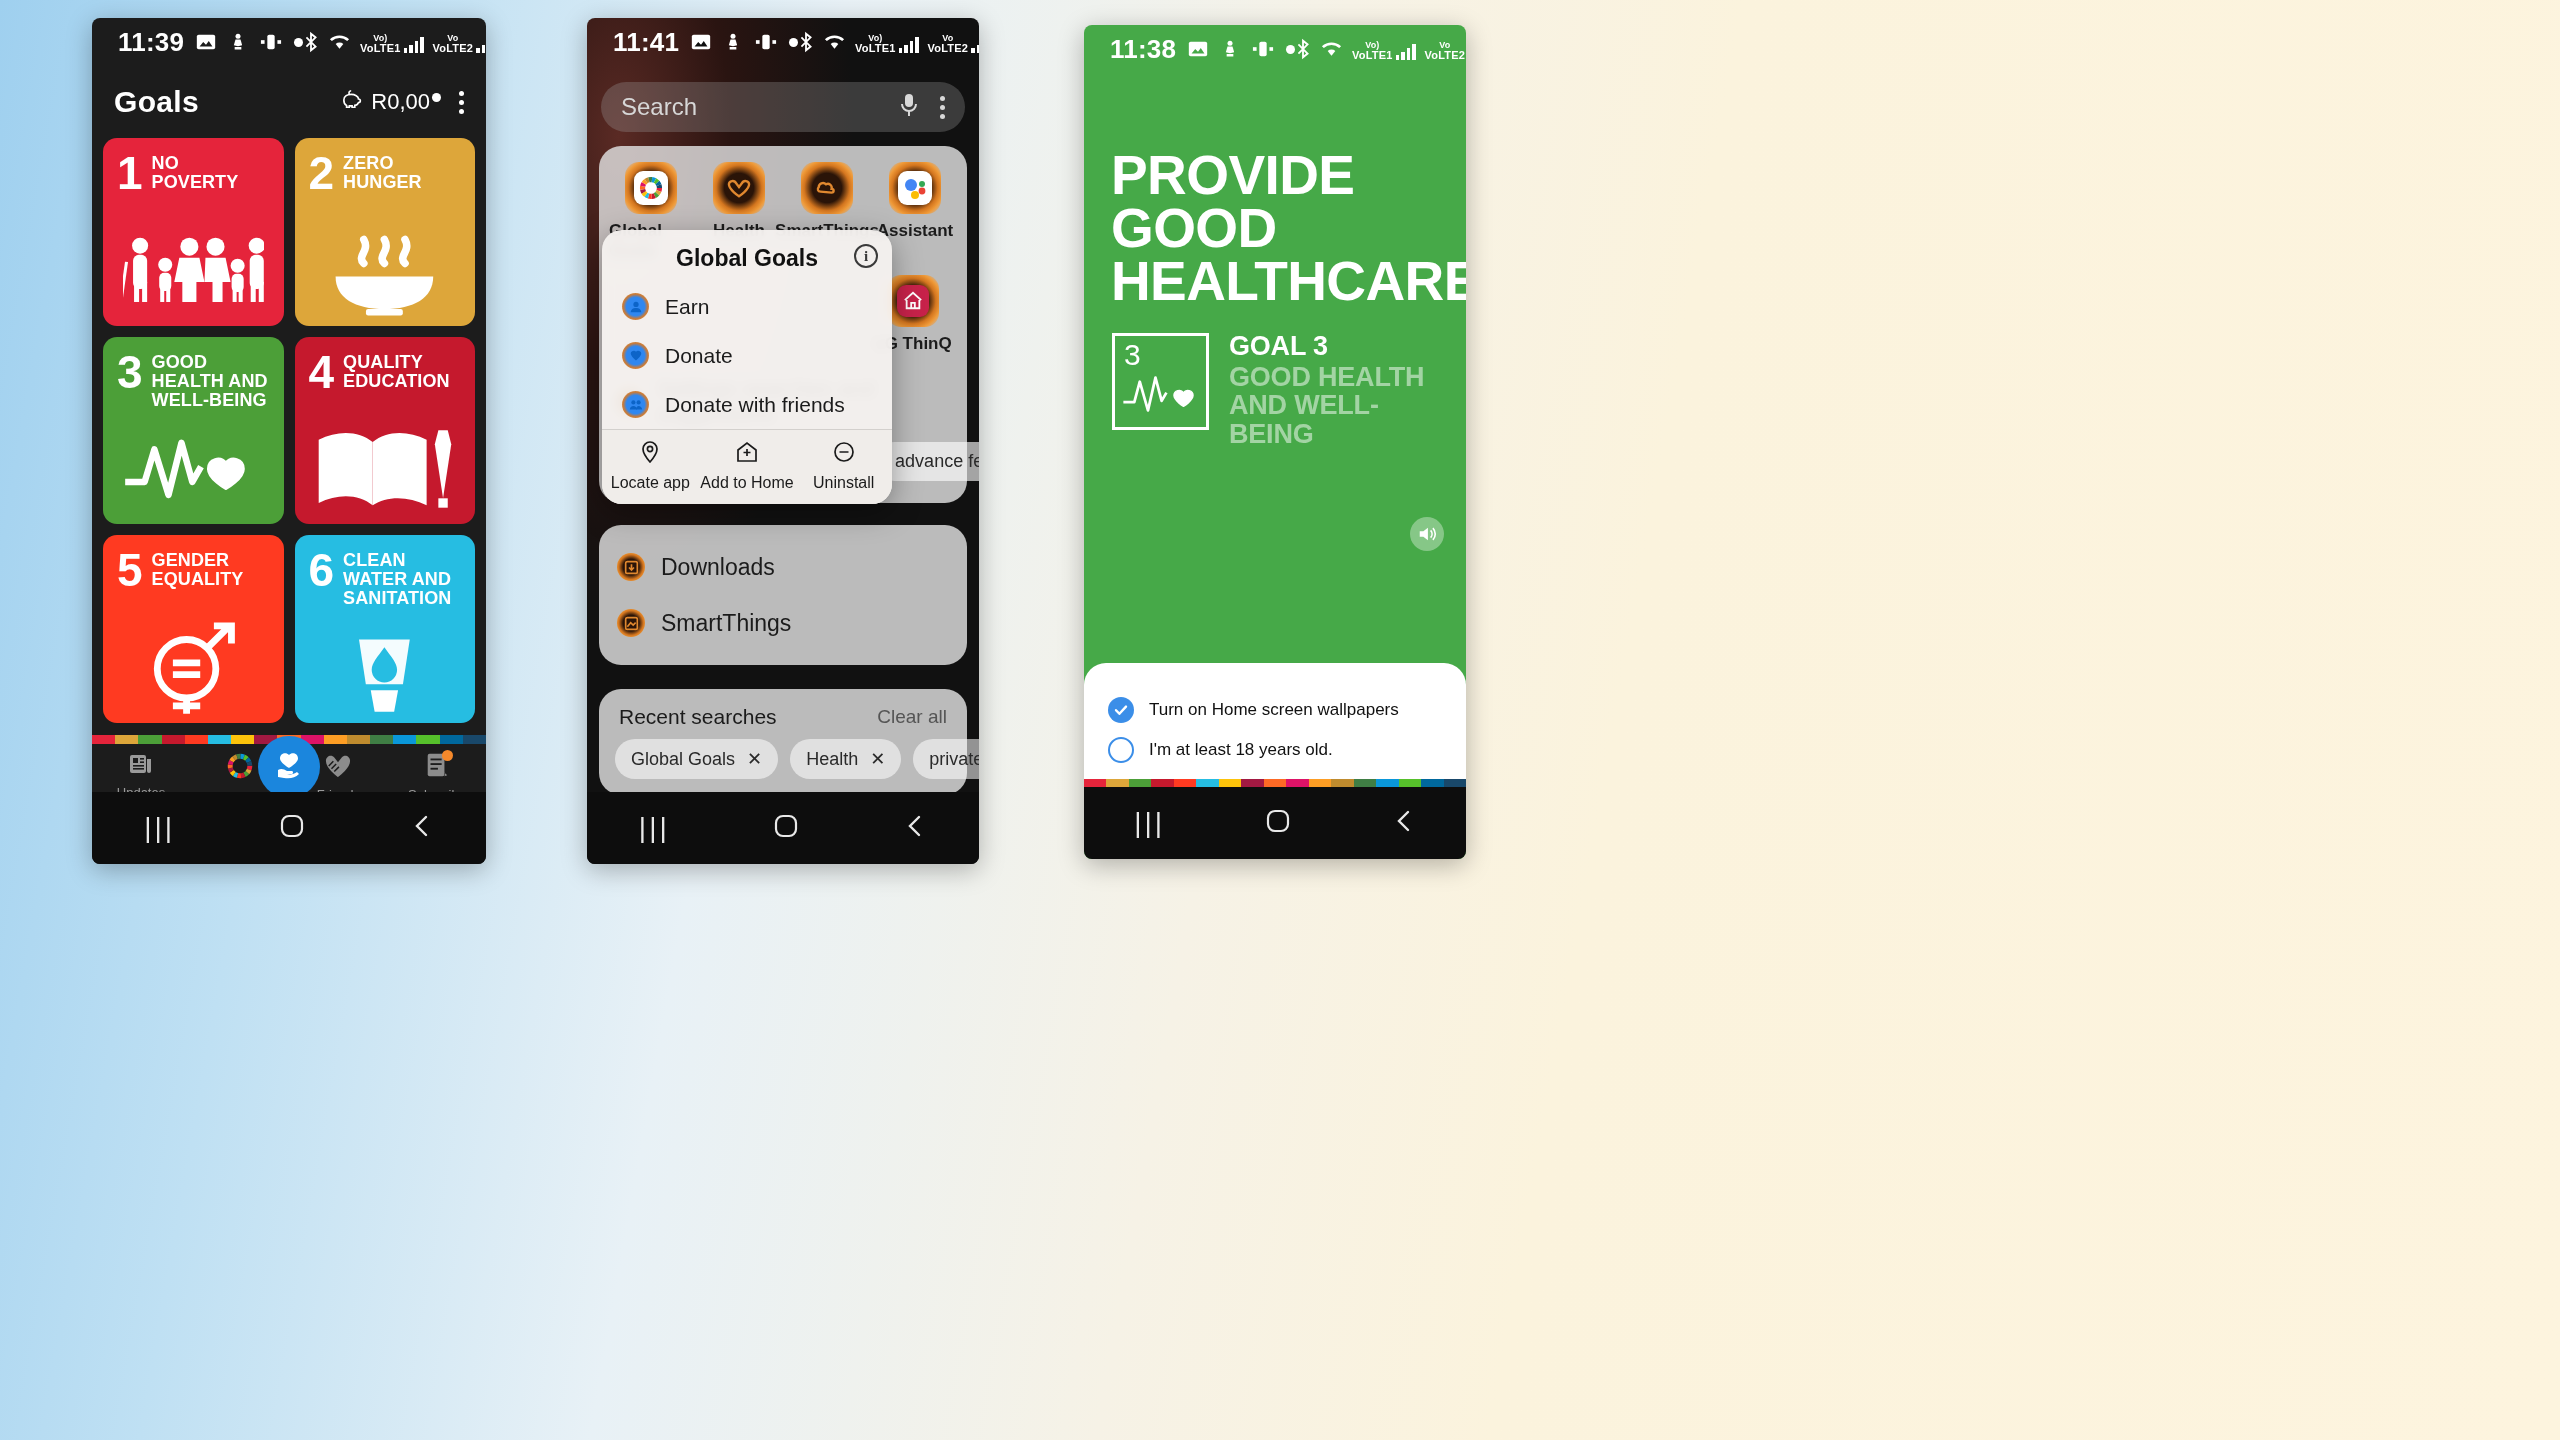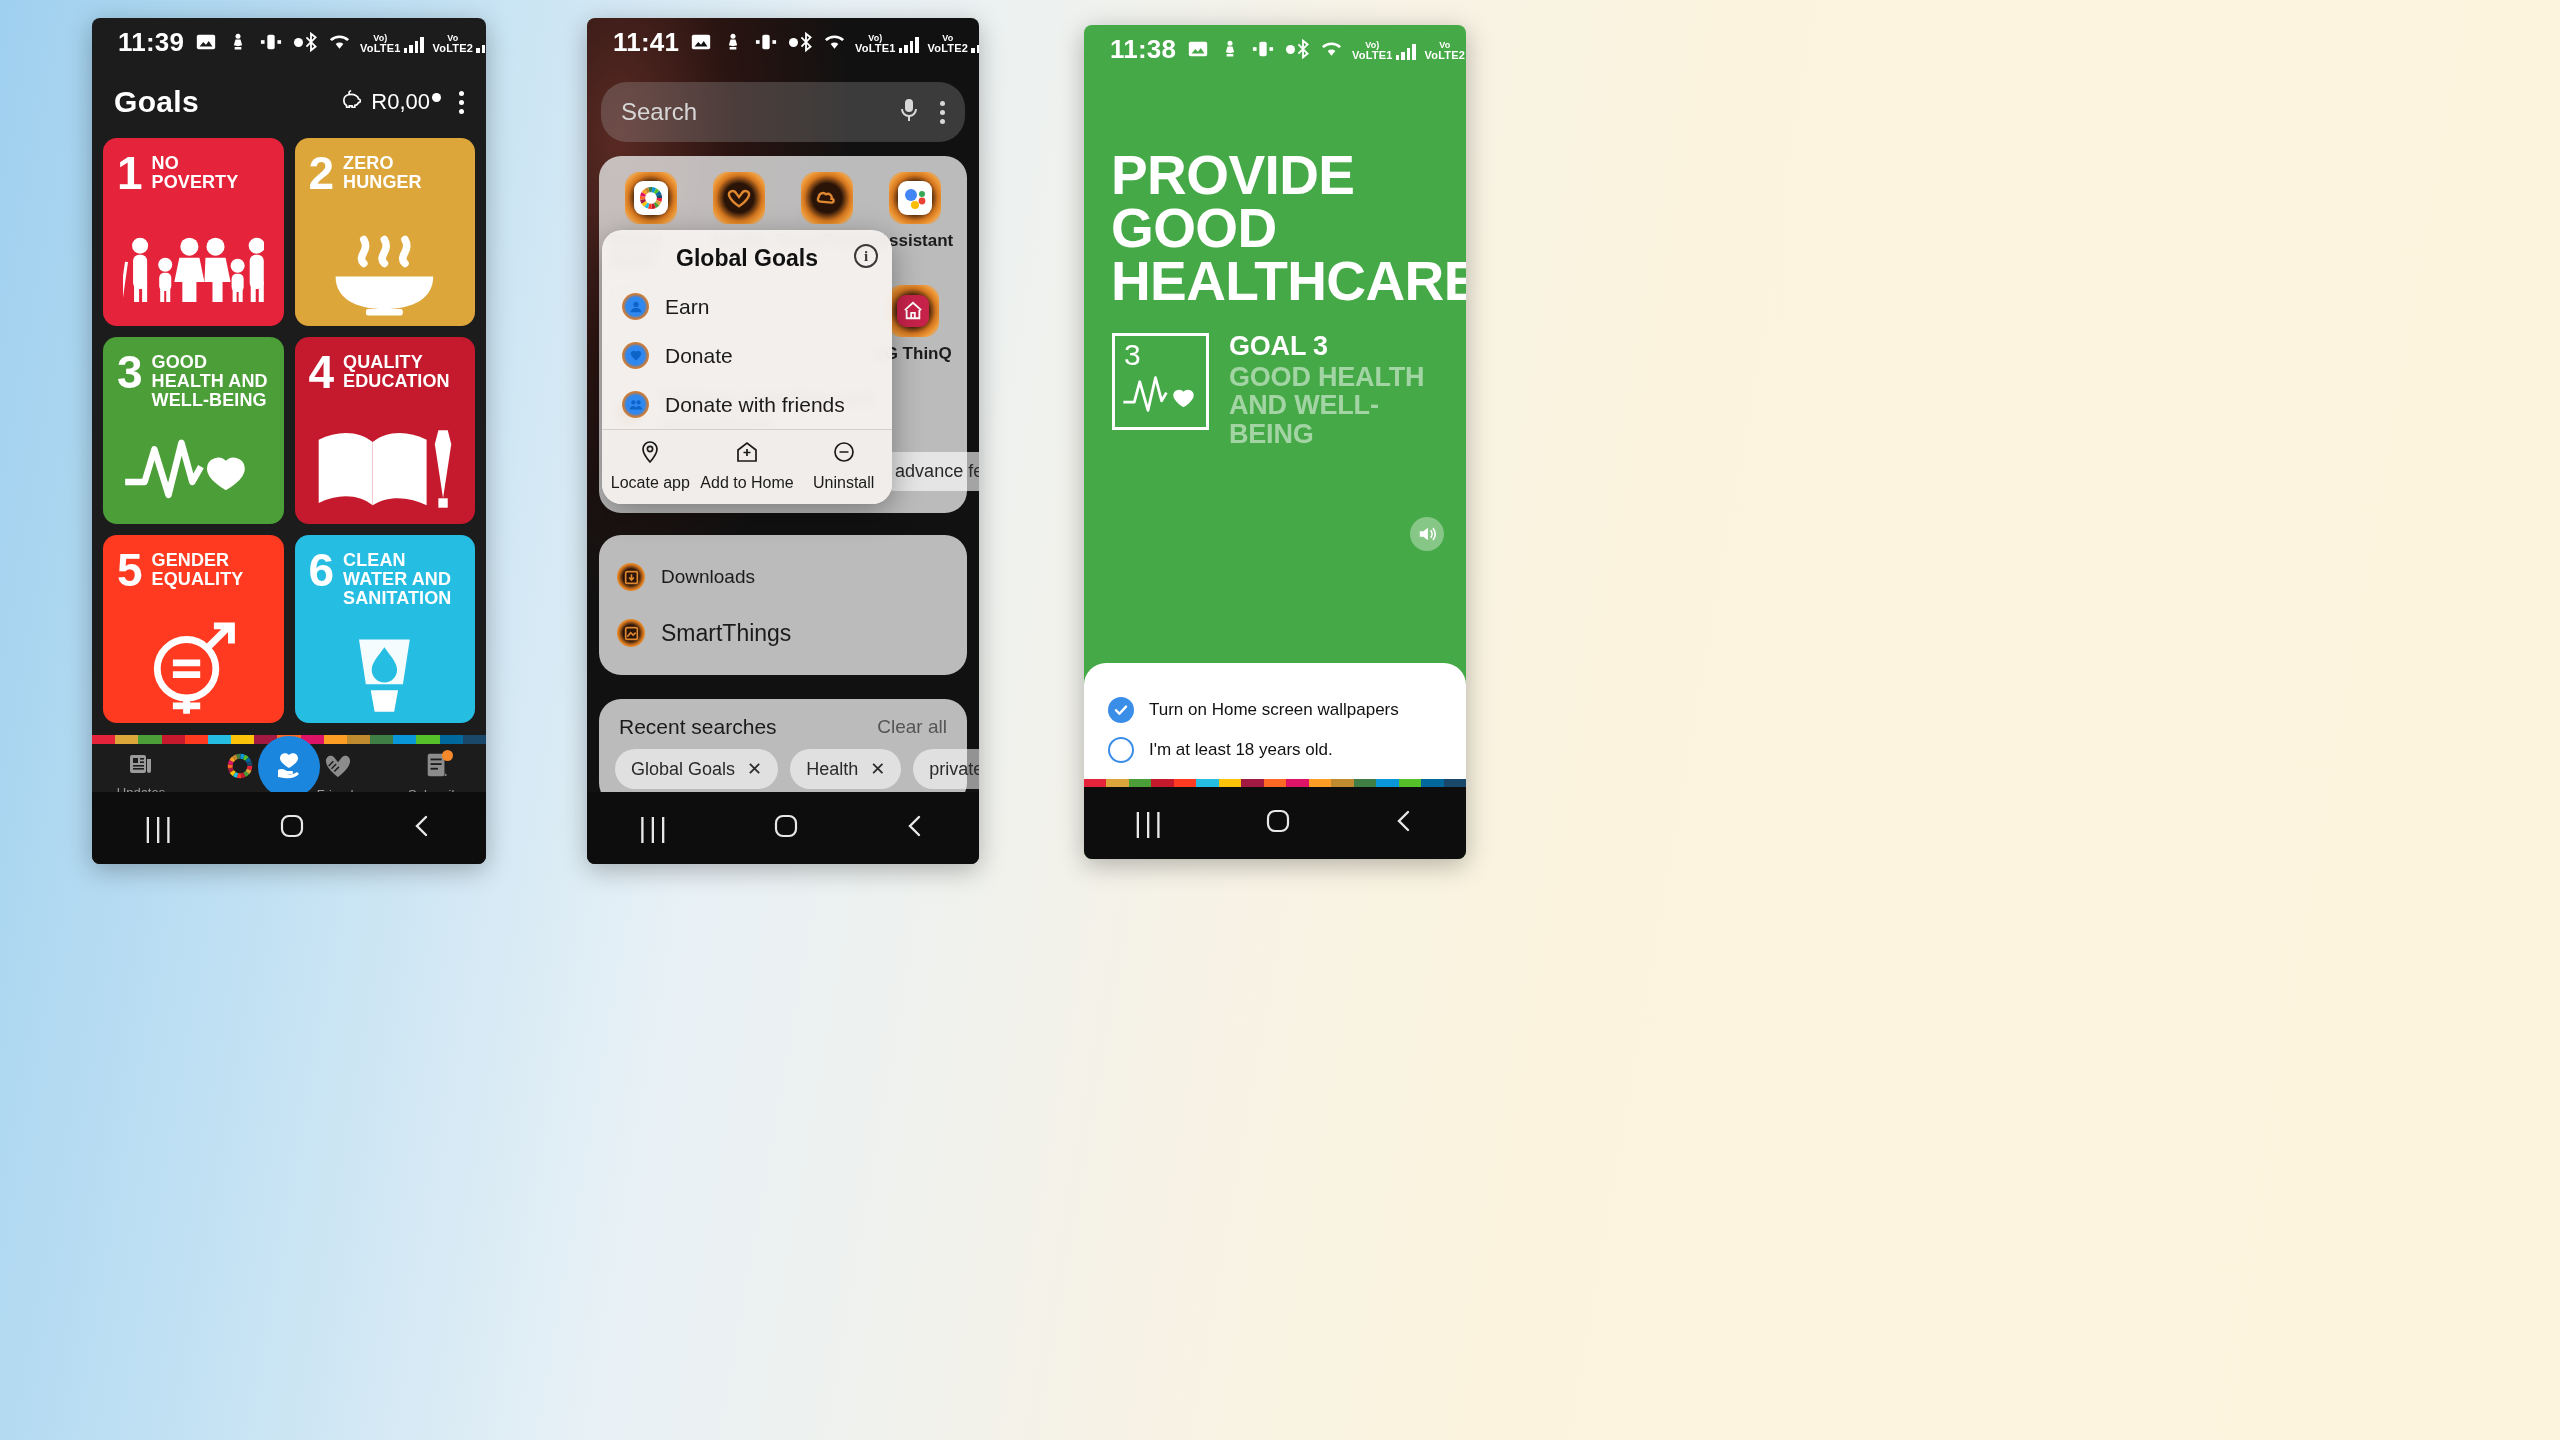--- a/index.html
+++ b/index.html
@@ -68,21 +68,21 @@
   .tab .tlabel { font-size:13px; color:#9a9a9a; }
   .tab.active .tlabel { color:#fff; font-weight:700;}
   .tab .underline{ width:46px;height:3px;background:#1b84d6;border-radius:2px;margin-top:3px;}
   .fab { position:absolute; left:50%; transform:translateX(-50%); top:-8px; width:62px;height:62px;border-radius:50%;background:#1b86dd;display:flex;align-items:center;justify-content:center;}
   .badge-dot{position:absolute;top:-2px;right:-3px;width:11px;height:11px;border-radius:50%;background:#f5892b;}
 
   
   #phone2 { left:587px; top:18px; width:392px; height:846px;
     background:radial-gradient(ellipse at 8% 14%,#5a2a24 0%, #2a1411 22%, #111 46%),
                radial-gradient(ellipse at 85% 72%,#0e3b47 0%, #0a1a1f 30%, #000 60%), #050505;}
-  .searchbar { margin:16px 14px 0; height:60px; border-radius:26px; background:rgba(160,160,160,.30); display:flex;align-items:center;padding:0 20px; }
+  .searchbar { margin:16px 14px 0; height:50px; border-radius:26px; background:rgba(160,160,160,.30); display:flex;align-items:center;padding:0 20px; }
   .searchbar .ph { color:#d7d7d7; font-size:24px; }
   .card2 { margin:14px 12px 0; border-radius:22px; background:rgba(225,225,225,.82); }
   .appsrow { display:flex; justify-content:space-around; padding:16px 8px 10px;font-weight:bold;}
   .appitem { width:84px; display:flex;flex-direction:column;align-items:center;gap:7px;}
   .appico { width:52px;height:52px;border-radius:14px; display:flex;align-items:center;justify-content:center; position:relative;}
   .burnt { background:radial-gradient(circle at 50% 50%, #2a1408 40%, #d4761f 62%, #f09b39 76%, rgba(240,155,57,0) 92%); }
   .appname { font-size:17px; color:#1c1c1c; }
   .sectrow { display:flex;align-items:center;gap:16px;padding:12px 18px;}
   .sectrow .lbl { font-size:22px;color:#1b1b1b; }
   .chips { display:flex; gap:12px; padding:2px 16px 18px; }
@@ -593,21 +593,21 @@
   </div>
 
   <div class="card2" style="margin-top:22px;padding:14px 0">
     <div class="sectrow" style="padding:14px 18px">
       <span class="appico burnt" style="width:28px;height:28px">
         <svg width="15" height="15" viewBox="0 0 18 18" fill="none" stroke="#e0882f" stroke-width="2">
             <rect x="2" y="2" width="14" height="14" rx="2"></rect>
             <path d="M9 5v6M6 9l3 3 3-3"></path>
           </svg>
         </span>
-      <span class="lbl" style="font-size:19px">Downloads</span>
+      <span class="lbl" style="font-size:23px">Downloads</span>
     </div>
     <div class="sectrow" style="padding:14px 18px">
       <span class="appico burnt" style="width:28px;height:28px">
         <svg width="15" height="15" viewBox="0 0 18 18" fill="none" stroke="#e0882f" stroke-width="2">
             <rect x="2" y="2" width="14" height="14" rx="2"></rect>
             <path d="M4 13l4-5 3 3 3-3"></path>
           </svg>
         </span>
       <span class="lbl" style="font-size:23px">SmartThings</span>
     </div>

